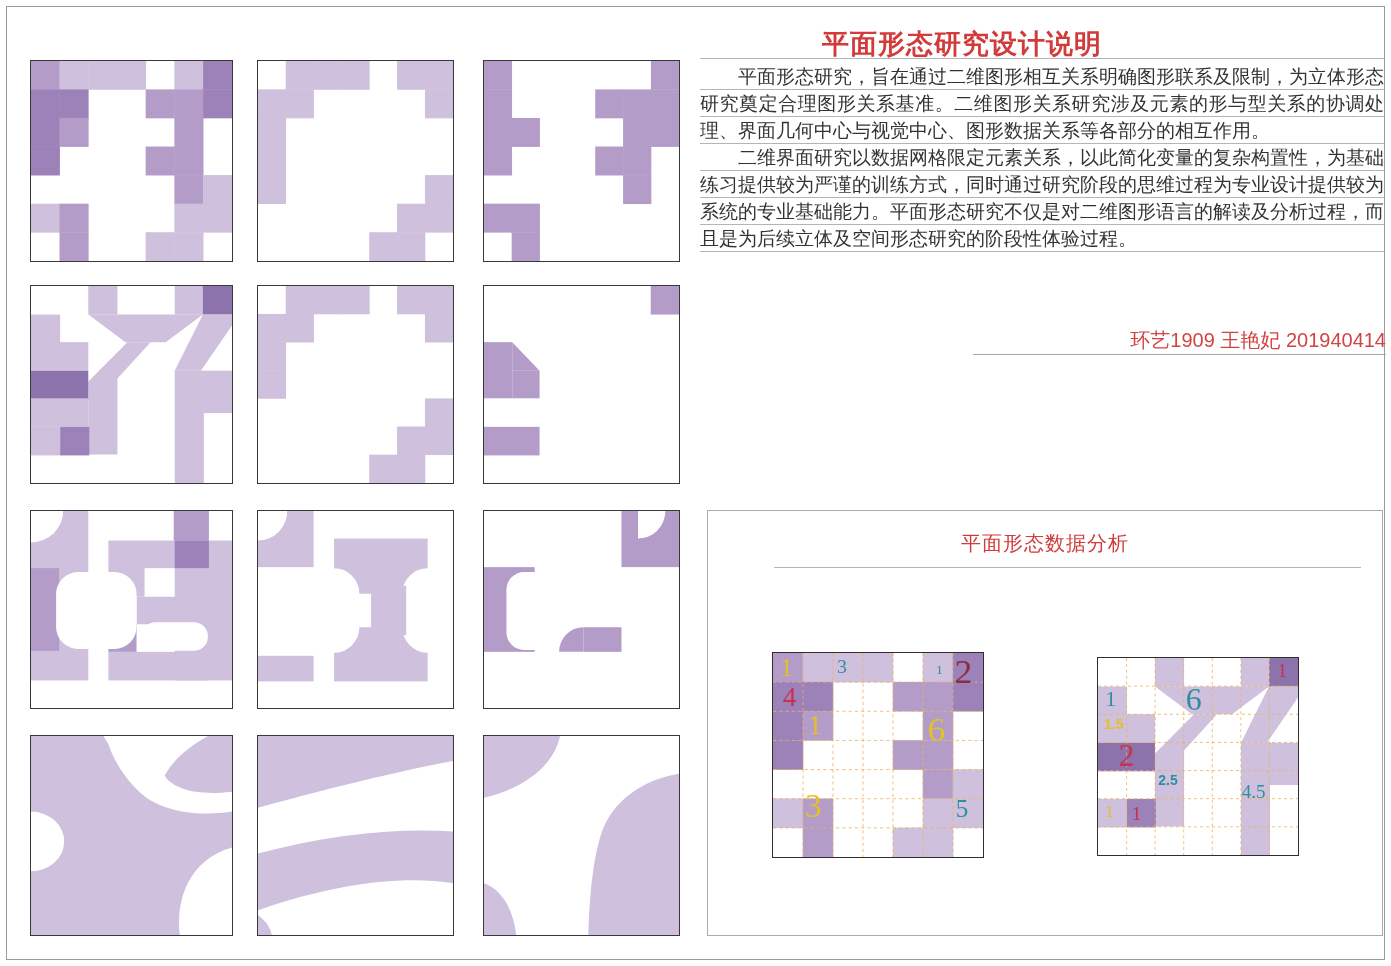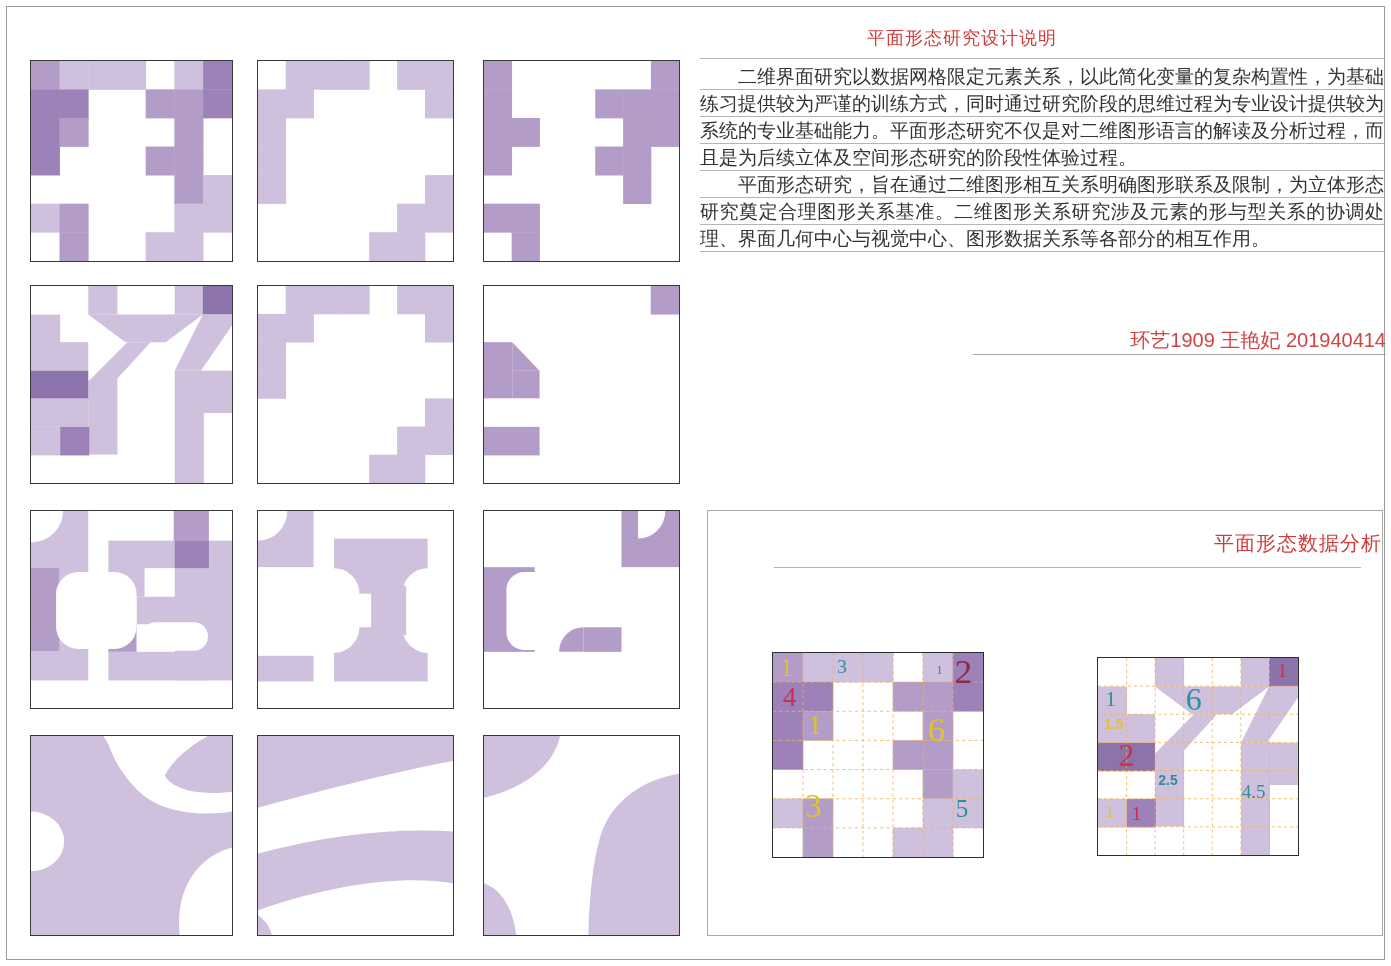--- a/index.html
+++ b/index.html
@@ -5,33 +5,33 @@
   html,body{margin:0;padding:0}
   body{width:1391px;height:966px;position:relative;background:#fff;
        font-family:"Liberation Sans","DejaVu Sans",sans-serif;overflow:hidden}
   .frame{position:absolute;inset:6px;border:1px solid #9b9b9b;pointer-events:none}
   #tiles-grid{position:absolute;inset:0}
   .tile{position:absolute;border:1.5px solid #383838;background:#fff;box-sizing:border-box}
   .tile svg,.diagram svg{width:100%;height:100%;display:block}
   .c0{left:30px;width:203px}.c1{left:257px;width:197px}.c2{left:483px;width:197px}
   .r0{top:60px;height:202px}.r1{top:285px;height:199px}.r2{top:510px;height:199px}.r3{top:735px;height:201px}
   .desc-title{position:absolute;left:700px;top:26px;width:684px;box-sizing:border-box;
-       padding-right:160px;text-align:center;font-size:18px;font-weight:normal;
+       padding-right:160px;text-align:center;font-size:27px;font-weight:bold;
        color:#d23b3b;letter-spacing:1px}
   .title-rule{position:absolute;left:700px;top:58px;width:684px;border-top:1px solid #b5b5b5}
   .body-text{position:absolute;left:700px;top:63px;width:684px;font-size:19px;line-height:27px;
        color:#333;text-align:justify;
        background:repeating-linear-gradient(to bottom,transparent 0px,transparent 26px,#b5b5b5 26px,#b5b5b5 27px)}
   .body-text p{margin:0;text-indent:2em}
   .signature{position:absolute;left:973px;top:327px;width:413px;text-align:right;
        font-size:20px;color:#d24444}
   .sig-rule{position:absolute;left:973px;top:354px;width:413px;border-top:1px solid #a8a8a8}
   .panel{position:absolute;left:707px;top:510px;width:676px;height:426px;
        border:1px solid #ababab;box-sizing:border-box;background:#fff}
-  .panel-title{position:absolute;top:19px;left:0;width:100%;text-align:right;
+  .panel-title{position:absolute;top:19px;left:0;width:100%;text-align:center;
        font-size:20px;color:#d23b3b;letter-spacing:1px}
   .panel-rule{position:absolute;top:56px;left:66px;width:587px;border-top:1px solid #b5b5b5}
   .diagram{position:absolute;border:1.6px solid #2e2e2e;box-sizing:border-box;background:#fff}
   #diagram-1{left:64px;top:141px;width:212px;height:206px}
   #diagram-2{left:389px;top:146px;width:202px;height:199px}
 </style>
 </head>
 <body>
 
 <div class="frame"></div>
@@ -216,22 +216,22 @@
         <path d="M200,38 C162,44 132,66 121,96 C112,122 108,160 107,200 L200,200 Z" fill="#cfc0dd"></path>
         <path d="M0,148 C18,154 30,174 33,200 L0,200 Z" fill="#cfc0dd"></path>
       </svg>
     </div>
   </div>
 
 <div class="desc-title">平面形态研究设计说明</div>
 <div class="title-rule"></div>
 
 <div class="body-text">
+  <p>平面形态研究，旨在通过二维图形相互关系明确图形联系及限制，为立体形态研究奠定合理图形关系基准。二维图形关系研究涉及元素的形与型关系的协调处理、界面几何中心与视觉中心、图形数据关系等各部分的相互作用。</p>
   <p>二维界面研究以数据网格限定元素关系，以此简化变量的复杂构置性，为基础练习提供较为严谨的训练方式，同时通过研究阶段的思维过程为专业设计提供较为系统的专业基础能力。平面形态研究不仅是对二维图形语言的解读及分析过程，而且是为后续立体及空间形态研究的阶段性体验过程。</p>
-  <p>平面形态研究，旨在通过二维图形相互关系明确图形联系及限制，为立体形态研究奠定合理图形关系基准。二维图形关系研究涉及元素的形与型关系的协调处理、界面几何中心与视觉中心、图形数据关系等各部分的相互作用。</p>
 </div>
 
 <div class="signature">环艺1909  王艳妃  201940414</div>
 <div class="sig-rule"></div>
 
 <div class="panel">
   <div class="panel-title">平面形态数据分析</div>
   <div class="panel-rule"></div>
   <div class="diagram" id="diagram-1">
       <svg viewBox="0 0 200 200" preserveAspectRatio="none">

